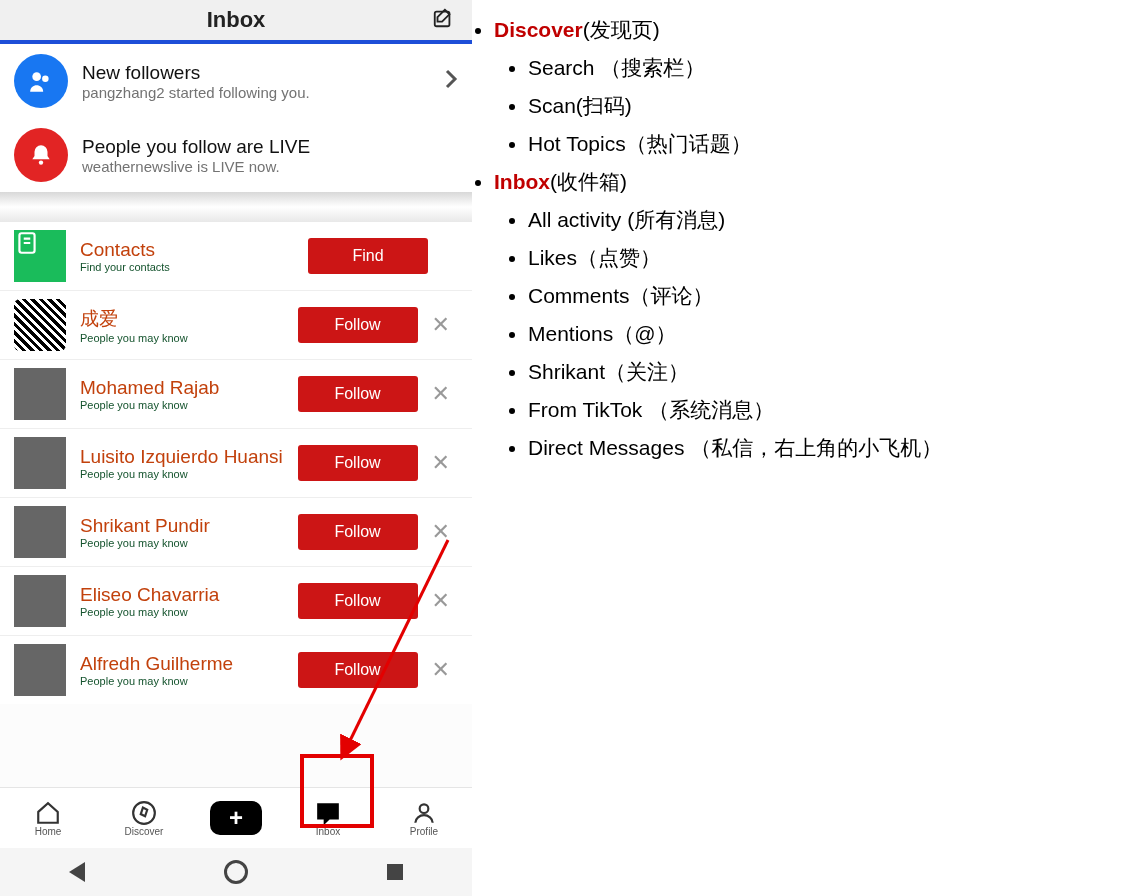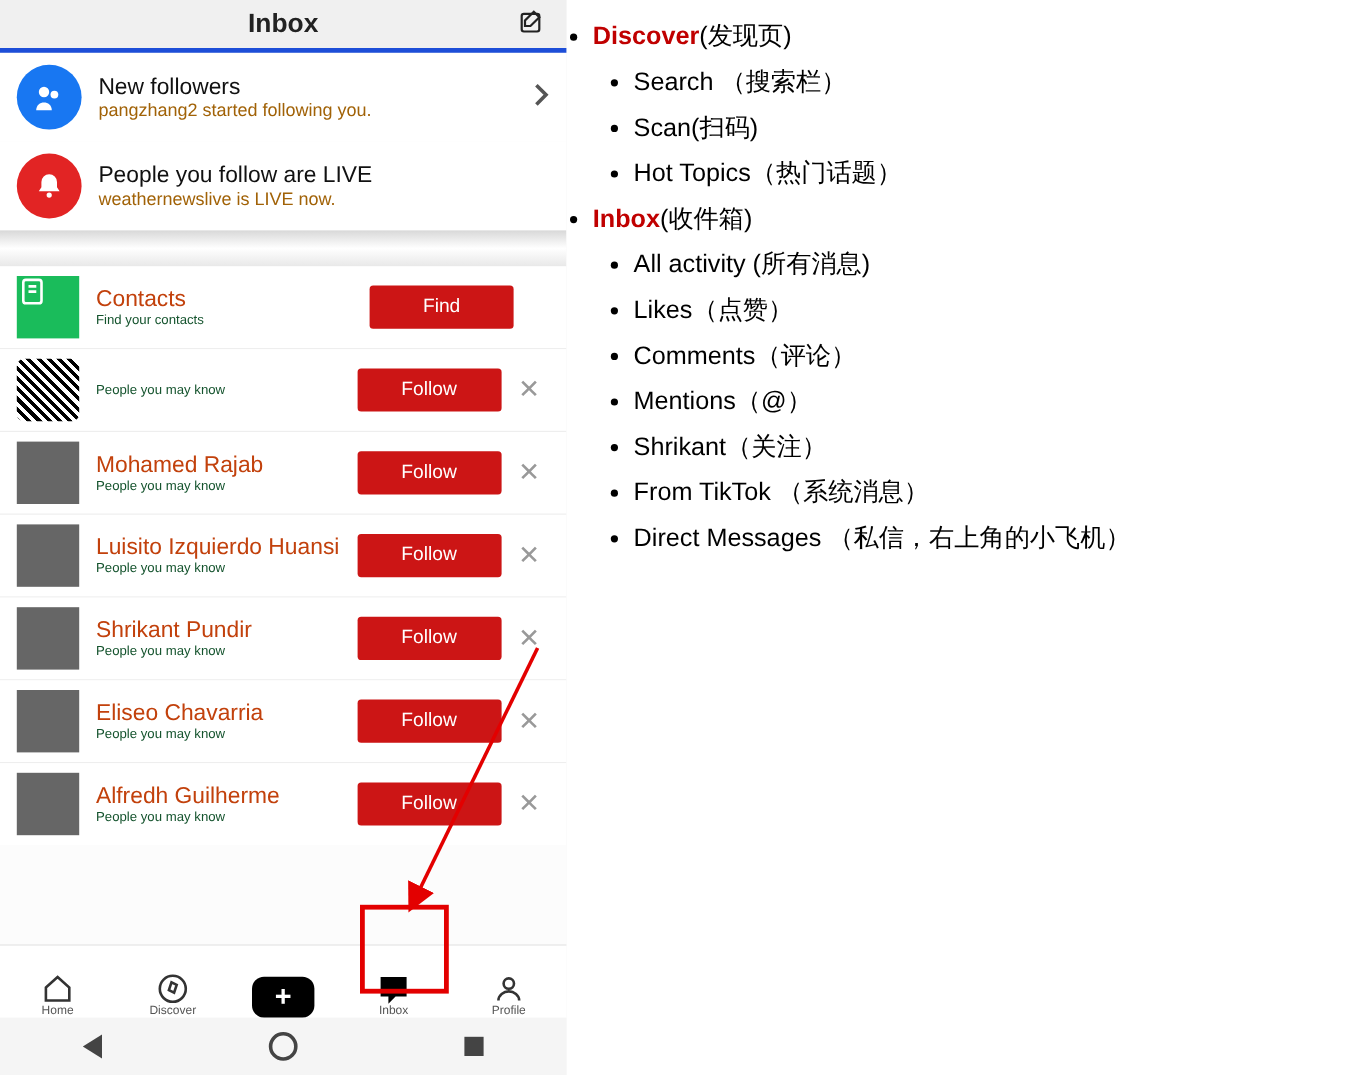--- a/index.html
+++ b/index.html
@@ -7,37 +7,37 @@
   
   .phone-col{width:472px;height:100%;position:relative;display:flex;flex-direction:column;background:#f4f4f4;}
   .phone-col .title-bar{height:40px;display:flex;align-items:center;justify-content:space-between;padding:0 18px;background:#f0f0f0;}
   .phone-col .title-bar .title{flex:1;text-align:center;font-weight:600;font-size:22px;color:#222;}
   .compose-icon svg{width:22px;height:22px;stroke:#222;}
   .content{flex:1;overflow:hidden;background:#fcfcfc;border-top:4px solid #1d4ed8;}
   .row{display:flex;align-items:center;padding:10px 14px;background:#fff;}
   .row .av{width:54px;height:54px;border-radius:50%;flex-shrink:0;display:flex;align-items:center;justify-content:center;}
   .row .txt{flex:1;margin-left:14px;overflow:hidden;}
   .row .txt .t1{font-size:19px;color:#111;font-weight:500;white-space:nowrap;overflow:hidden;text-overflow:ellipsis;}
-  .row .txt .t2{font-size:15px;color:#a16207;white-space:nowrap;overflow:hidden;text-overflow:ellipsis;}
+  .row .txt .t2{font-size:15px;color:#737373;white-space:nowrap;overflow:hidden;text-overflow:ellipsis;}
   .row .chev{color:#888;}
   .glare{height:30px;background:linear-gradient(180deg,#d8d8d8,#fff,#e8e8e8);}
   .av.blue{background:#1877f2;}
   .av.red{background:#e22424;}
   .av.green{background:#1abc5b;}
   .av svg{width:26px;height:26px;fill:#fff;}
   .av.photo{background:#666 center/cover;}
   .divider{height:1px;background:#eee;margin:0;}
   .frow{display:flex;align-items:center;padding:8px 14px;background:#fff;}
   .frow .av{width:52px;height:52px;}
   .frow .txt{flex:1;margin-left:14px;overflow:hidden;}
   .frow .txt .n{font-size:19px;color:#c2410c;font-weight:500;white-space:nowrap;overflow:hidden;text-overflow:ellipsis;}
   .frow .txt .s{font-size:11px;color:#14532d;}
   .btn{width:120px;height:36px;background:#cc1515;color:#fff;font-size:16px;border:none;border-radius:3px;display:flex;align-items:center;justify-content:center;}
   .close-x{font-size:22px;color:#999;padding:0 8px 0 14px;}
-  .tabbar{height:60px;background:#fff;border-top:1px solid #e5e5e5;display:flex;align-items:flex-end;justify-content:space-around;position:relative;}
+  .tabbar{height:60px;background:#fff;border-top:1px solid #e5e5e5;display:flex;align-items:center;justify-content:space-around;position:relative;}
   .tab{display:flex;flex-direction:column;align-items:center;font-size:10px;color:#555;width:60px;}
   .tab svg{width:26px;height:26px;stroke:#333;fill:none;stroke-width:2;}
   .tab.add{width:52px;height:34px;border-radius:10px;background:#000;display:flex;align-items:center;justify-content:center;position:relative;}
   .tab.add:before{content:"";position:absolute;left:-4px;top:0;width:10px;height:100%;background:#25F4EE;border-radius:10px 0 0 10px;z-index:-1;}
   .tab.add:after{content:"";position:absolute;right:-4px;top:0;width:10px;height:100%;background:#FE2C55;border-radius:0 10px 10px 0;z-index:-1;}
   .tab.add span{color:#fff;font-size:24px;font-weight:700;}
   .tab.inbox svg{fill:#000;stroke:#000;}
   .highlight-inbox{position:absolute;left:300px;top:754px;width:66px;height:66px;border:4px solid #e30000;z-index:5;}
   .arrow{position:absolute;left:333px;top:535px;width:120px;height:230px;z-index:4;}
   .sysnav{height:48px;background:#f5f5f5;display:flex;align-items:center;justify-content:space-around;}
@@ -124,20 +124,21 @@
           <div class="s">Find your contacts</div>
         </div>
         <button class="btn">Find</button>
         <span style="width:30px"></span>
       </div>
       <div class="divider"></div>
 
       <div class="frow">
         <div class="qr"></div>
         <div class="txt">
+          <div class="n">成爱</div>
           <div class="s">People you may know</div>
         </div>
         <button class="btn">Follow</button>
         <span class="close-x">✕</span>
       </div>
       <div class="divider"></div>
 
       <div class="frow">
         <div class="av photo ph2"></div>
         <div class="txt">

